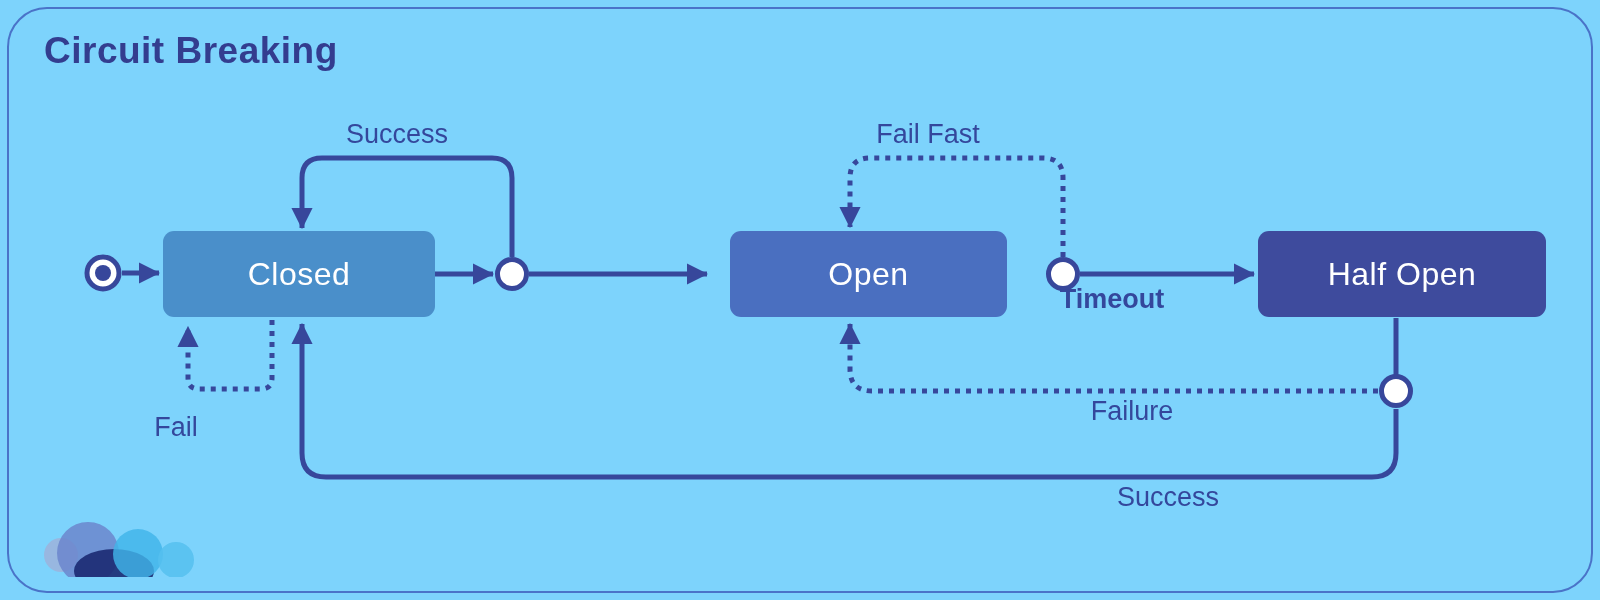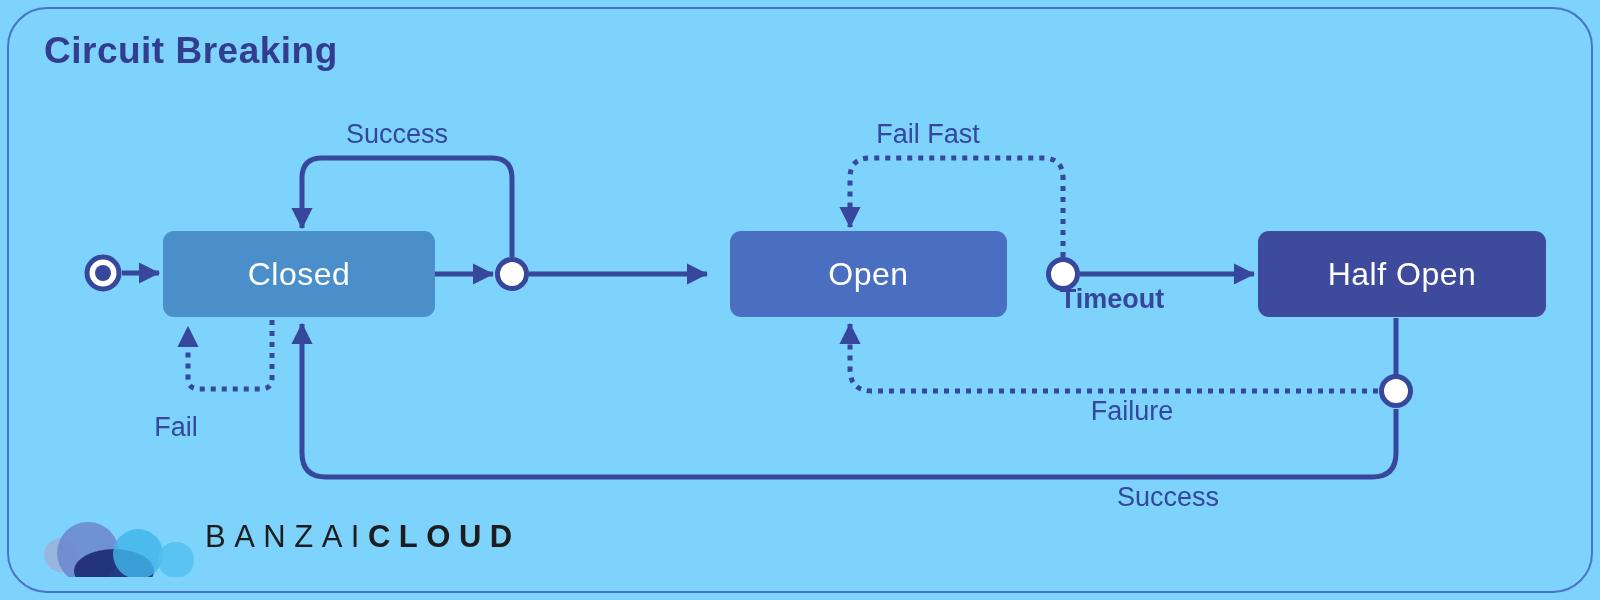--- a/index.html
+++ b/index.html
@@ -118,18 +118,15 @@
           </clipPath>
         </defs>
       <g clip-path="url(#flat)">
         <circle cx="19" cy="52" r="17" fill="#9fb0d8" fill-opacity="0.8"></circle>
         <circle cx="46" cy="50" r="31" fill="#6b86cc" fill-opacity="0.85"></circle>
         <ellipse cx="72" cy="68" rx="40" ry="22" fill="#1b2a72" fill-opacity="0.9"></ellipse>
         <circle cx="96" cy="51" r="25" fill="#41b4e9" fill-opacity="0.82"></circle>
         <circle cx="134" cy="57" r="18" fill="#55c0ee" fill-opacity="0.85"></circle>
       </g>
     </svg>
-    <div class="logo-text">
-      <span class="thin">BANZAI</span><span class="bold">CLOUD</span>
-    </div>
   </div>
 
 </div>
 
 </body></html>

